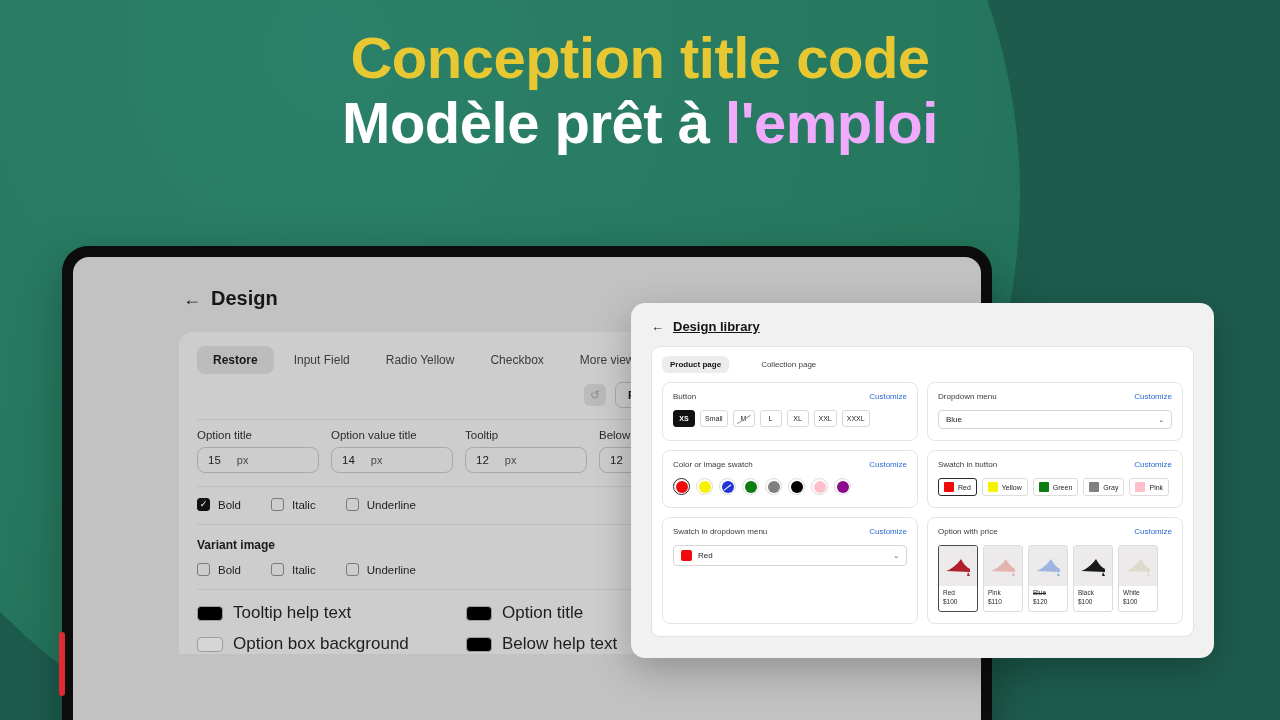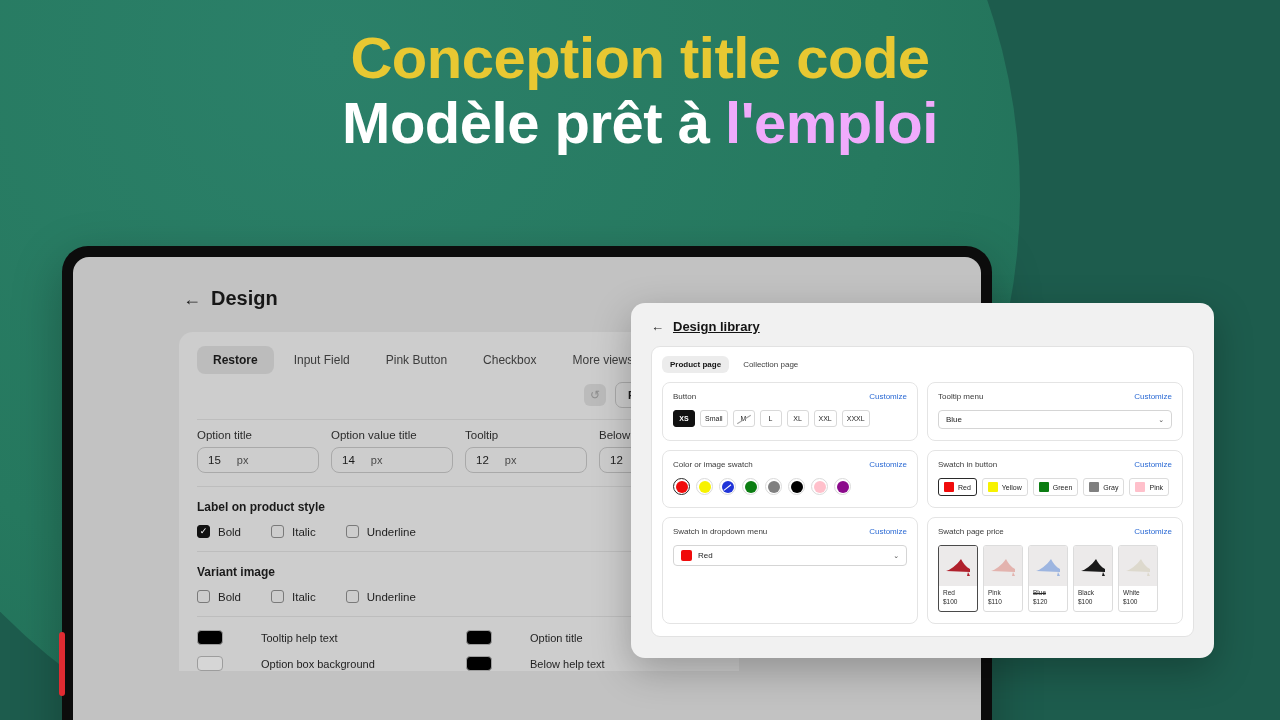--- a/index.html
+++ b/index.html
@@ -136,21 +136,21 @@
 
   .color-grid {
     display: grid; grid-template-columns: 1fr 1fr;
     row-gap: 11px; column-gap: 14px; margin: 10px 0 13px;
   }
   .color-item { display: flex; align-items: center; gap: 10px; }
   .sw {
     width: 26px; height: 15px; border-radius: 4px;
     border: 1px solid #9d9d9d; flex: 0 0 auto;
   }
-  .color-label { font-size: 11px; color: #1e1e1e; margin-left: 28px; }
+  .color-label { font-size: 17px; color: #1e1e1e; }
 
   
   .library {
     position: absolute; left: 631px; top: 303px;
     width: 583px; height: 355px;
     background: #f1f1f1;
     border-radius: 14px;
     box-shadow: 0 12px 38px rgba(0,0,0,0.26);
     z-index: 8;
     padding: 16px 20px;
@@ -158,21 +158,21 @@
   }
   .lib-head { display: flex; align-items: center; gap: 9px; }
   .lib-back { font-size: 13px; color: #1e1e1e; line-height: 1; }
   .lib-title { font-size: 13px; font-weight: 700; color: #141414; text-decoration: underline; }
 
   .lib-card {
     margin-top: 12px;
     background: #fff; border: 1px solid #e2e2e2; border-radius: 9px;
     padding: 9px 10px 12px;
   }
-  .lib-tabs { display: flex; gap: 6px; margin-bottom: 9px; }
+  .lib-tabs { display: flex; gap: 24px; margin-bottom: 9px; }
   .lib-tab { font-size: 8px; color: #3d3d3d; padding: 4px 8px; border-radius: 6px; }
   .lib-tab.active { background: #ececec; font-weight: 700; color: #151515; }
 
   .grid2 { display: grid; grid-template-columns: 1fr 1fr; gap: 9px; }
   .sub {
     border: 1px solid #e4e4e4; border-radius: 8px; padding: 9px 10px 11px;
     background: #fff;
   }
   .sub-head { display: flex; justify-content: space-between; align-items: center; margin-bottom: 9px; gap: 39px; }
   .sub-title { font-size: 8px; color: #3a3a3a; }
@@ -256,21 +256,21 @@
       <div class="design-head">
         <span class="back-arrow">←</span>
         <span class="design-title">Design</span>
       </div>
 
       <div class="design-card">
 
         <div class="tabs">
           <div class="tab active">Restore</div>
           <div class="tab">Input Field</div>
-          <div class="tab">Pink Button</div>
+          <div class="tab">Radio Yellow</div>
           <div class="tab">Checkbox</div>
           <div class="tab more">
             <span>More views</span>
             <span class="chev">▼</span>
           </div>
         </div>
 
         <div class="restore-row">
           <div class="undo-btn">↺</div>
           <div class="restore-btn">Restore default</div>
@@ -300,21 +300,20 @@
           </div>
           <div class="field">
             <div class="field-label">Below</div>
             <div class="field-box">
               <span class="field-val">12</span>
               <span class="field-unit">px</span>
             </div>
           </div>
         </div>
 
-        <div class="sec-title">Label on product style</div>
         <div class="cb-row divider" style="padding-bottom:13px">
           <div class="cb">
             <span class="cb-box checked">✓</span>
             <span class="cb-label">Bold</span>
           </div>
           <div class="cb">
             <span class="cb-box"></span>
             <span class="cb-label">Italic</span>
           </div>
           <div class="cb">
@@ -389,21 +388,21 @@
             <div class="size-btn out">M</div>
             <div class="size-btn">L</div>
             <div class="size-btn">XL</div>
             <div class="size-btn">XXL</div>
             <div class="size-btn">XXXL</div>
           </div>
         </div>
 
         <div class="sub">
           <div class="sub-head">
-            <span class="sub-title">Tooltip menu</span>
+            <span class="sub-title">Dropdown menu</span>
             <span class="sub-link">Customize</span>
           </div>
           <div class="select-box">
             <span class="select-left">Blue</span>
             <span class="select-chev">⌄</span>
           </div>
         </div>
 
         <div class="sub">
           <div class="sub-head">
@@ -476,21 +475,21 @@
             <span class="select-left">
               <span class="select-chip" style="background:#f00b0b"></span>
               <span>Red</span>
             </span>
             <span class="select-chev">⌄</span>
           </div>
         </div>
 
         <div class="sub">
           <div class="sub-head">
-            <span class="sub-title">Swatch page price</span>
+            <span class="sub-title">Option with price</span>
             <span class="sub-link">Customize</span>
           </div>
           <div class="shoes">
             <div class="shoe-card sel">
               <div class="shoe-img">
                 <svg width="30" height="24" viewBox="0 0 30 24">
                     <path d="M3 17 C7 16 13 12 18 5 C20 9 23 13 27 15 L27 18 Z" fill="#b0202c"></path>
                     <path d="M25 18 L27 22 L24 22 Z" fill="#b0202c"></path>
                   </svg>
               </div>

